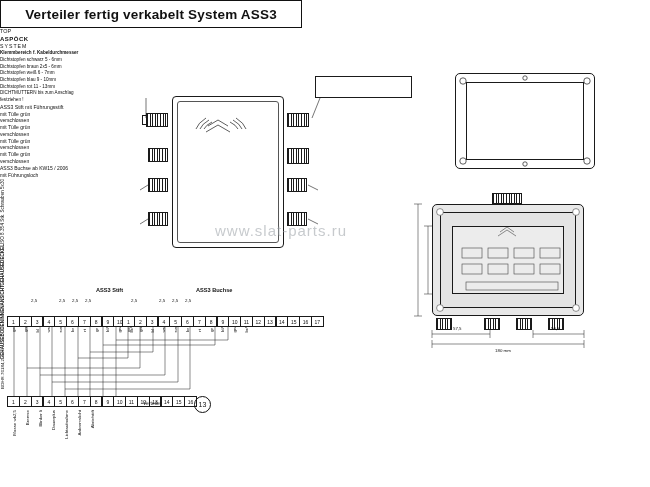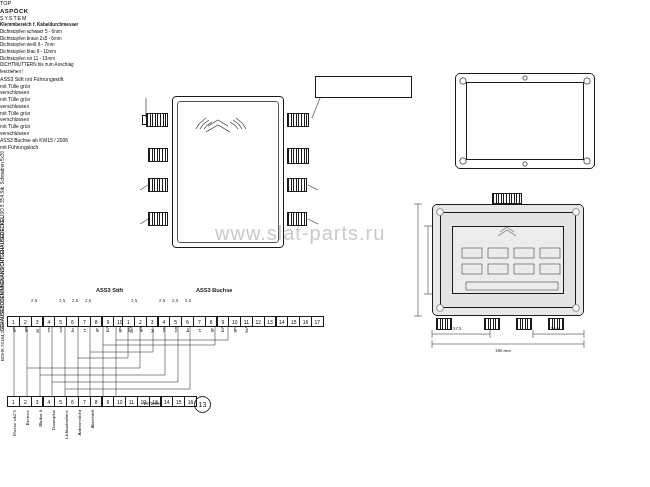--- a/index.html
+++ b/index.html
@@ -16,21 +16,21 @@
   }
   .title-box span{font-size:13.5px;font-weight:bold;letter-spacing:.2px;}
   .note{font-size:4.6px;line-height:1.45;color:#111;}
   .note.b{font-weight:bold;}
   .lbl{font-size:5px;line-height:1.35;}
   .lbl.b{font-weight:bold;}
   .ttl-s{font-size:5.6px;font-weight:bold;}
   .vert{writing-mode:vertical-rl;transform:rotate(180deg);}
   svg{position:absolute;left:0;top:0;overflow:visible;}
   .wm{
-    position:absolute;left:215px;top:222px;font-size:20px;color:#9aa0a6;opacity:.55;
+    position:absolute;left:215px;top:222px;font-size:15px;color:#9aa0a6;opacity:.55;
     letter-spacing:1px;font-family:"Liberation Sans",sans-serif;pointer-events:none;
   }
   .term-table{position:absolute;}
   .tt-row{display:flex;}
   .tt-cell{
     width:12.6px;height:11px;border:.8px solid #1a1a1a;margin-left:-0.8px;
     box-sizing:border-box;display:flex;align-items:center;justify-content:center;
     font-size:5px;background:#fff;
   }
   .tt-head{
@@ -48,20 +48,23 @@
   .hatch{
     background:repeating-linear-gradient(90deg,#1a1a1a 0 1px,#fff 1px 2.6px);
   }
   .dimtxt{font-size:4.4px;}
 </style>
 </head>
 <body>
 
 <div class="sheet">
 
+  <div class="title-box">
+    <span>Verteiler fertig verkabelt System ASS3</span>
+  </div>
 
   <div class="box" style="left:172px;top:96px;width:112px;height:152px;border-radius:4px;"></div>
   <div class="box" style="left:177px;top:101px;width:102px;height:142px;border-radius:3px;border-color:#555;"></div>
 
   <div class="lbl" style="left:213px;top:103px;font-size:5.4px;">TOP</div>
 
   <svg width="650" height="487" style="pointer-events:none">
     <g stroke="#1a1a1a" fill="none" stroke-width="0.7">
       <path d="M208 126 l10 -6 l10 6"></path>
       <path d="M206 132 l12 -7 l12 7"></path>

